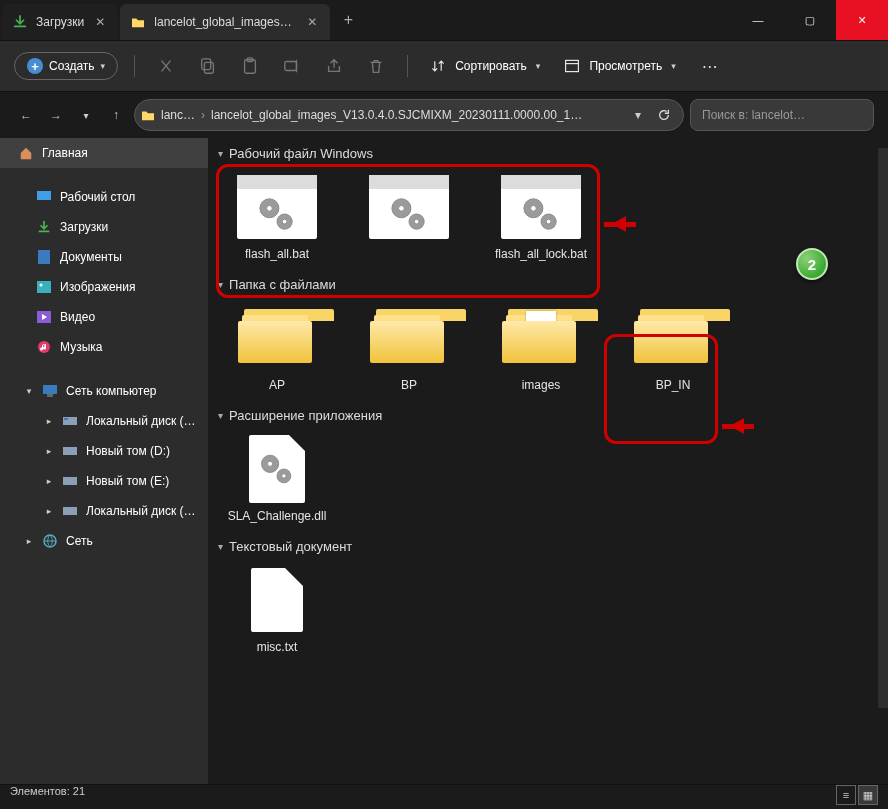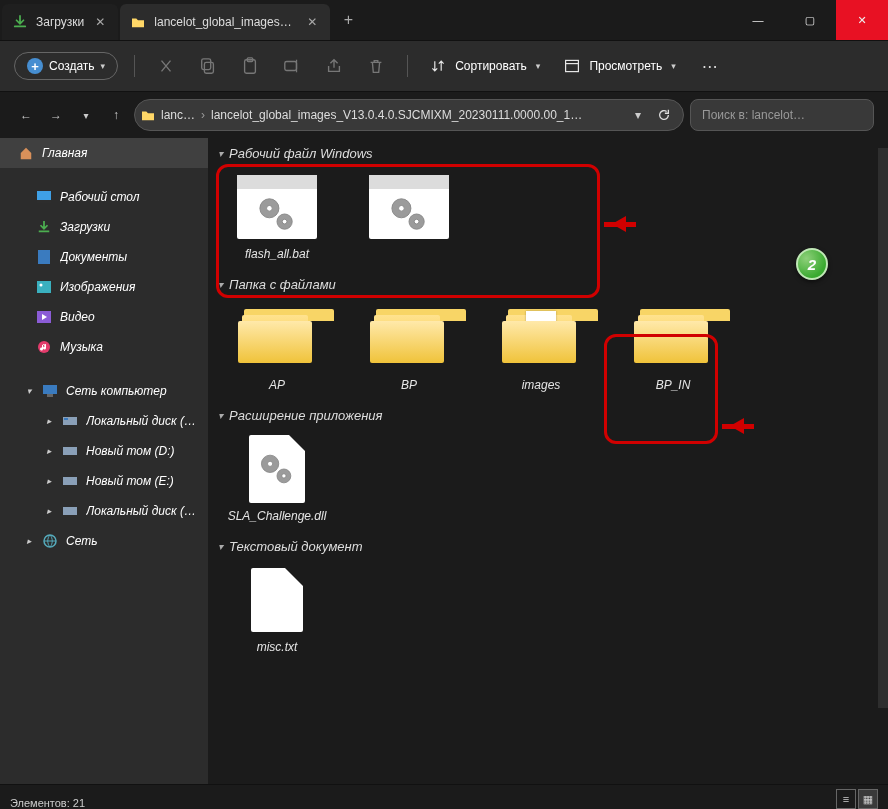--- a/index.html
+++ b/index.html
@@ -89,21 +89,21 @@
   .crumb.long { flex:1; overflow:hidden; text-overflow:ellipsis; }
   .addr-btn { width:26px; display:flex; align-items:center; justify-content:center; color:#ccc; cursor:pointer; }
   .search {
     width: 160px; height: 30px;
     background:#393939; border: 1px solid #555; border-radius:8px;
     color:#bbb; padding: 0 11px; font-size:12px; outline:none;
   }
   .search::placeholder { color:#999; }
 
   
-  .body { flex:1; display:flex; overflow:hidden;font-style:italic; }
+  .body { flex:1; display:flex; overflow:hidden; }
   .sidebar { width: 208px; background:#2c2c2c; display:flex; flex-direction:column; padding: 0 0 8px 0; }
   .side-item {
     display:flex; align-items:center; gap:8px;
     height: 30px; padding: 0 12px 0 18px; cursor:pointer;
   }
   .side-item.active { background:#404040; }
   .side-item .side-label { flex:1; overflow:hidden; text-overflow:ellipsis; white-space:nowrap; }
   .side-child { padding-left: 44px; }
   .side-pc { padding-left: 24px; }
   .side-icon { width:16px; height:16px; display:flex; align-items:center; justify-content:center; }
@@ -150,21 +150,21 @@
   .badge {
     position:absolute; width:28px; height:28px; border-radius:50%;
     background: radial-gradient(circle at 30% 30%, #8ed07a, #3aaa30 70%);
     border: 2px solid #c0e8b6;
     color:#fff; font-weight:bold; font-size:15px;
     display:flex; align-items:center; justify-content:center; z-index:6;
     box-shadow: 0 2px 4px rgba(0,0,0,0.5);
   }
   
   .statusbar {
-    height: 24px; display:flex; align-items:flex-end;
+    height: 24px; display:flex; align-items:flex-start;
     padding: 0 10px; font-size:11px; color:#ccc; background:#1b1b1b;
     border-top: 1px solid #111;
   }
   .statusbar .spacer { flex:1; }
   .view-toggle { display:flex; gap:0; }
   .view-toggle .vt { width:18px; height:18px; border:1px solid #666; display:flex; align-items:center; justify-content:center; color:#ccc; cursor:pointer; margin-left:2px; }
 
   
   .content-scroll { position:absolute; right:0; top:10px; width:10px; height:560px; background:#2e2e2e; }
 
@@ -501,20 +501,40 @@
                     </g>
                     <g fill="#fff">
                       <circle cx="14" cy="14" r="3"></circle>
                       <circle cx="30" cy="28" r="2.5"></circle>
                     </g>
                   </svg>
           </div>
               </div>
             </div>
         </div>
+        <div class="file-item">
+          <div class="thumb-bat">
+              <div class="bat-card">
+                <div class="top"></div>
+                <div class="body gear-pair">
+            <svg width="42" height="38" viewBox="0 0 44 40">
+                    <g fill="#9b9b9b">
+                      <circle cx="14" cy="14" r="10"></circle>
+                      <circle cx="30" cy="28" r="8"></circle>
+                    </g>
+                    <g fill="#fff">
+                      <circle cx="14" cy="14" r="3"></circle>
+                      <circle cx="30" cy="28" r="2.5"></circle>
+                    </g>
+                  </svg>
+          </div>
+              </div>
+            </div>
+          <div class="file-name">flash_all_lock.bat</div>
+        </div>
       </div>
 
       <div class="group-header">
         <span class="chev">▾</span>
         <span>Папка с файлами</span>
       </div>
       <div class="item-grid">
         <div class="file-item">
           <div class="thumb-folder">
               <div class="folder-icon">

